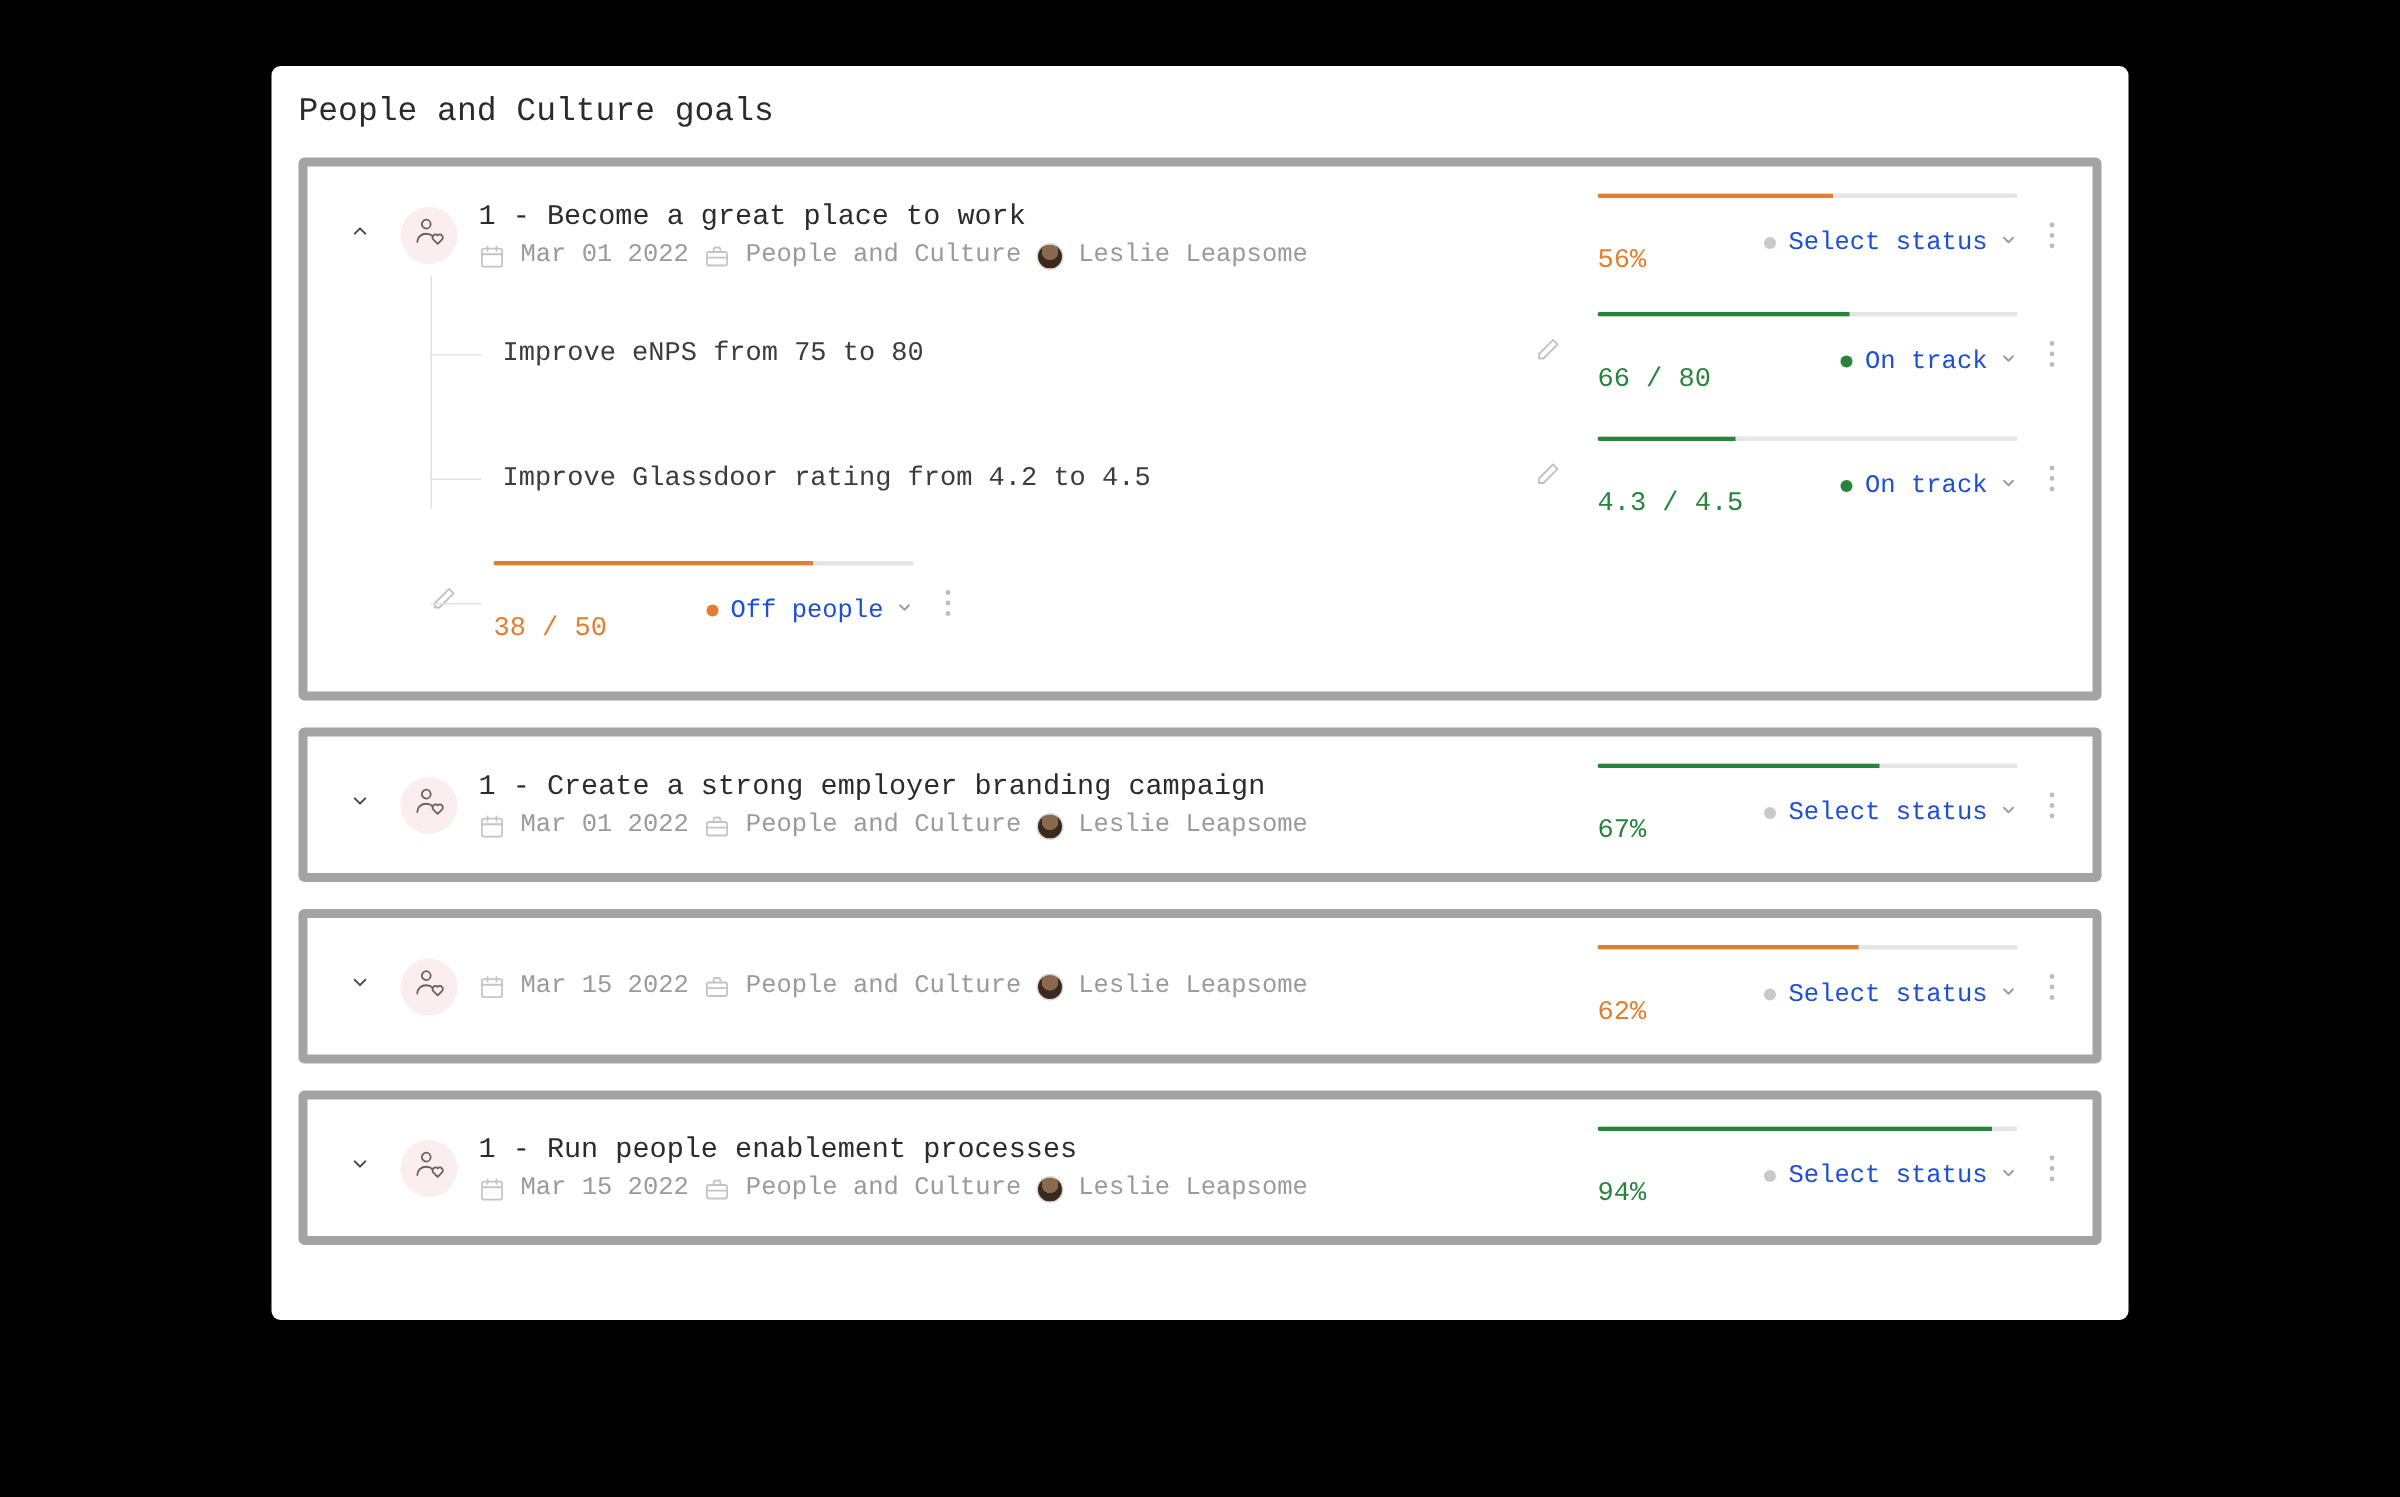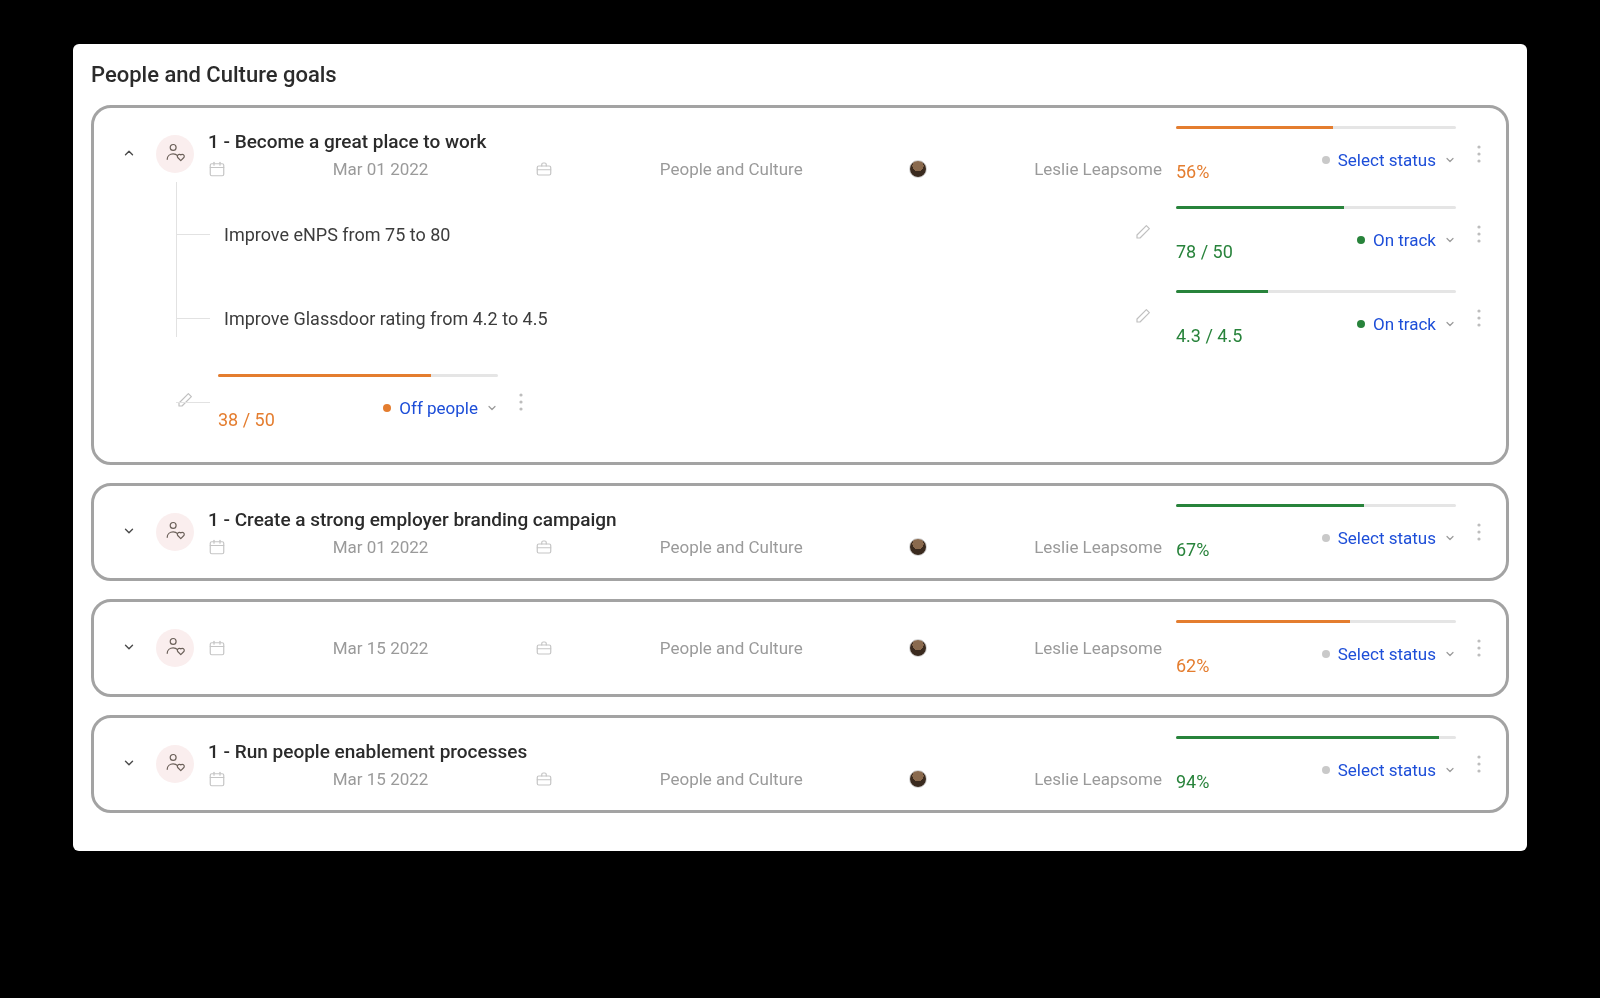--- a/index.html
+++ b/index.html
@@ -8,34 +8,35 @@
     font-family: -apple-system, BlinkMacSystemFont, "Segoe UI", Roboto, "Helvetica Neue", Arial, sans-serif;
     width: 1600px;
     height: 998px;
     display: flex;
     align-items: flex-start;
     justify-content: center;
     padding-top: 44px;
   }
   .panel {
     background: #fff;
-    width: 1454px;
+    width: 1238px;
     border-radius: 6px;
-    padding: 18px 0 20px 0;
+    padding: 18px 0 32px 0;
     box-shadow: 0 30px 60px rgba(0,0,0,0.25);
+    font-family: Liberation Mono, monospace;
   }
   .page-title {
     font-size: 22px;
     font-weight: 500;
     color: #2b2b2b;
     padding: 0 0 18px 18px;
   }
   .goal-card {
-    border: 3px solid #a3a3a3;
-    border-radius: 20px;
+    border: 6px solid #a3a3a3;
+    border-radius: 4px;
     margin: 0 18px 18px 18px;
     padding: 18px 18px 18px 22px;
     position: relative;
   }
   .goal-header {
     display: flex;
     align-items: center;
     gap: 14px;
   }
   .chevron-btn {
@@ -59,21 +60,20 @@
     font-weight: 500;
     color: #2b2b2b;
     margin-bottom: 6px;
   }
   .goal-meta {
     display: flex;
     align-items: center;
     gap: 10px;
     color: #9a9a9a;
     font-size: 17px;
-    justify-content: space-between;
   }
   .meta-icon { color: #c5c5c5; display: inline-flex; }
   .avatar {
     width: 18px; height: 18px; border-radius: 50%;
     background: radial-gradient(circle at 50% 30%, #8a6a4e 0 40%, #3a2a1e 41% 100%);
     display: inline-block;
     border: 1px solid #d6d6d6;
   }
   .progress-col {
     width: 280px;
@@ -245,21 +245,21 @@
           <span><svg width="18" height="18" viewBox="0 0 24 24" fill="none" stroke="currentColor" stroke-width="1.6" stroke-linecap="round" stroke-linejoin="round">
                   <path d="M16.5 3.5l4 4L8 20H4v-4L16.5 3.5z"></path>
                 </svg></span>
         </div>
 
     <div class="progress-col">
       <div class="progress-bar">
         <div class="progress-fill" style="--fill-color:#28833b; width:60%"></div>
       </div>
       <div class="progress-row">
-        <span class="progress-value green">78 / 50</span>
+        <span class="progress-value green">66 / 80</span>
 
     <div class="status-select">
       <span class="status-dot green"></span>
       <span>On track</span>
       <span class="chevron-down-small"><svg width="12" height="12" viewBox="0 0 24 24" fill="none" stroke="currentColor" stroke-width="2.4" stroke-linecap="round" stroke-linejoin="round">
                       <polyline points="6 9 12 15 18 9"></polyline>
                     </svg></span>
     </div>
       </div>
     </div>

